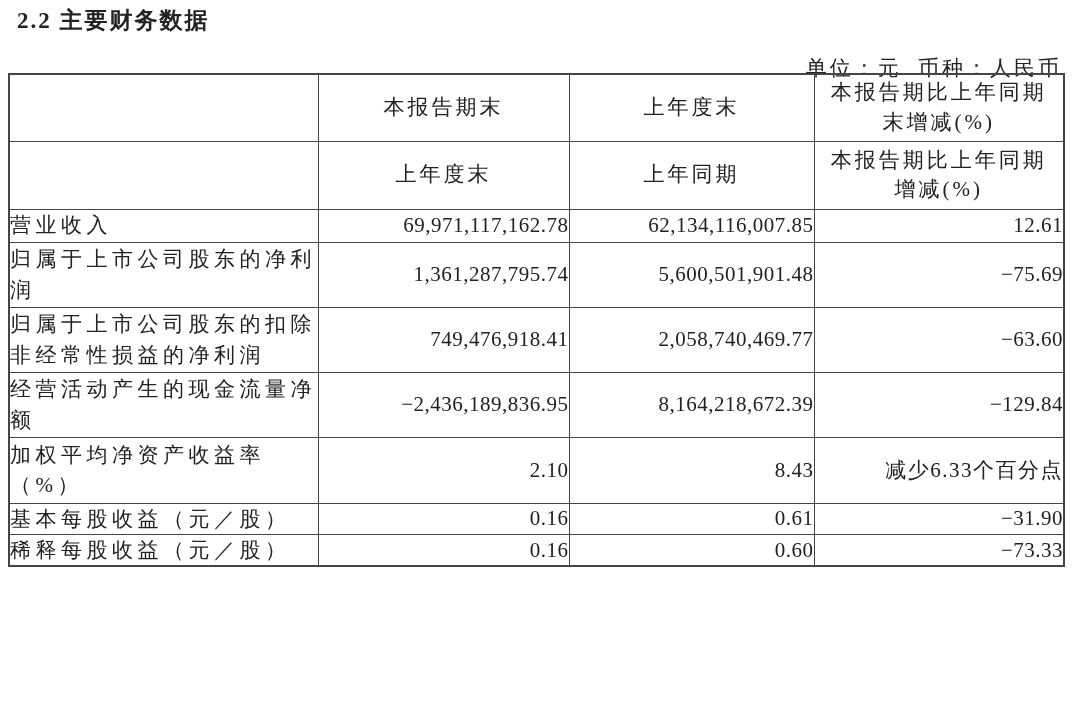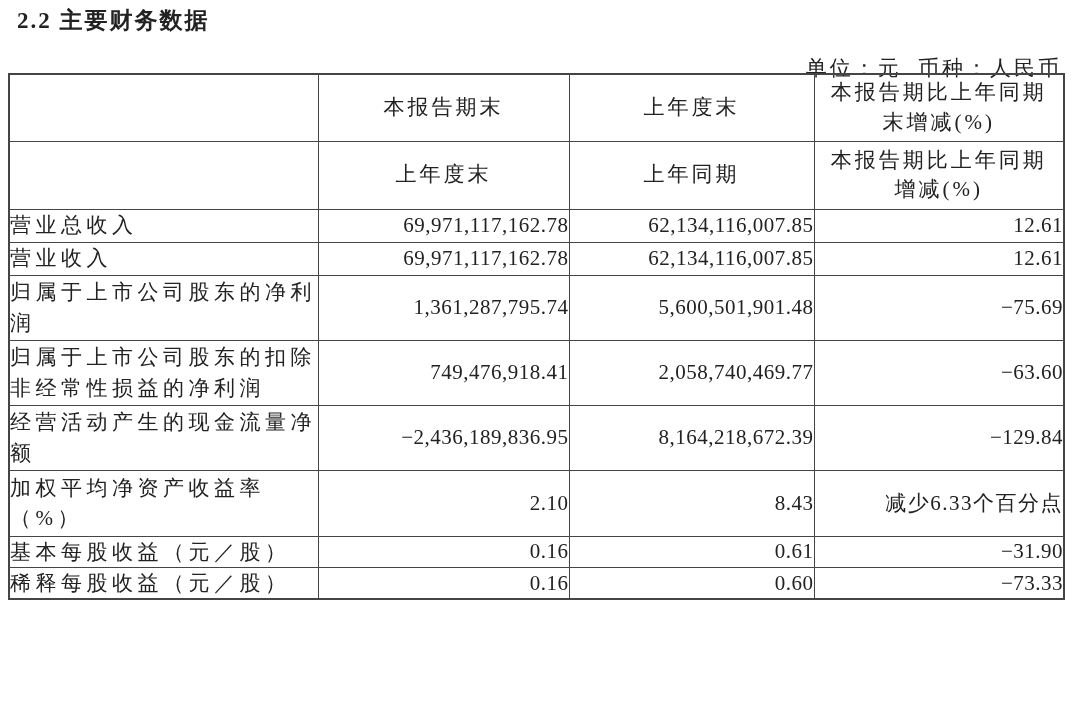--- a/index.html
+++ b/index.html
@@ -106,26 +106,20 @@
       <tr style="height:68px">
         <td class="lbl"></td>
         <td class="hc">上年度末</td>
         <td class="hc">上年同期</td>
         <td class="hc">
           <div>本报告期比上年同期</div>
           <div>增减(%)</div>
         </td>
       </tr>
 
-      <tr style="height:33px">
-        <td class="lbl">营业总收入</td>
-        <td class="num">69,971,117,162.78</td>
-        <td class="num">62,134,116,007.85</td>
-        <td class="num">12.61</td>
-      </tr>
 
       <tr style="height:33px">
         <td class="lbl">营业收入</td>
         <td class="num">69,971,117,162.78</td>
         <td class="num">62,134,116,007.85</td>
         <td class="num">12.61</td>
       </tr>
 
       <tr style="height:65px">
         <td class="lbl">归属于上市公司股东的净利润</td>

